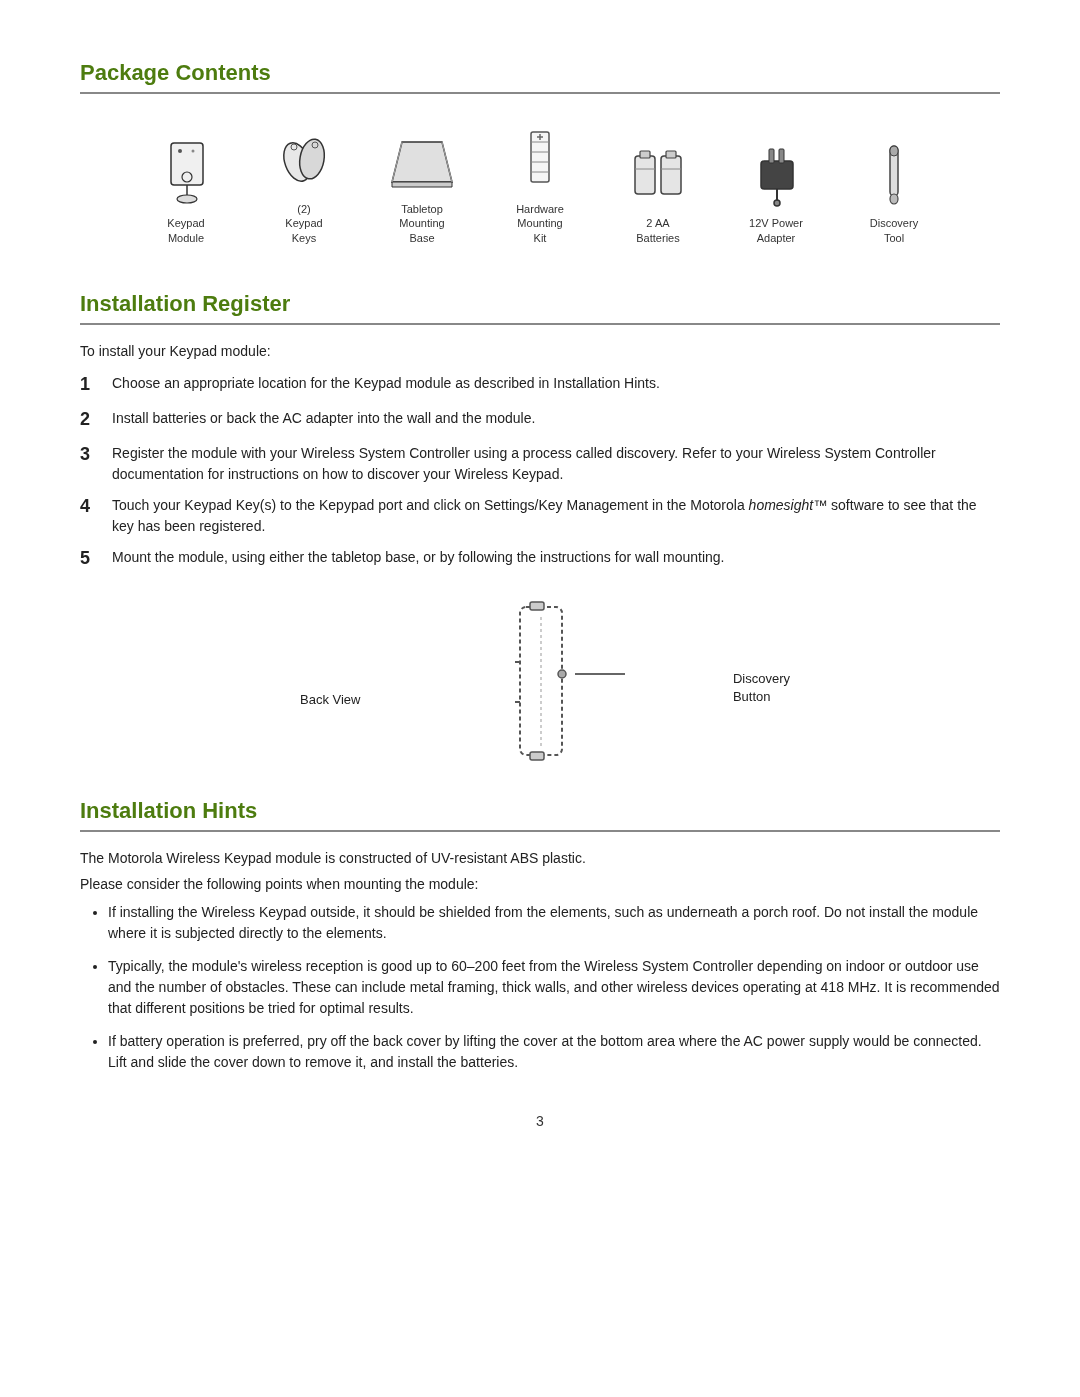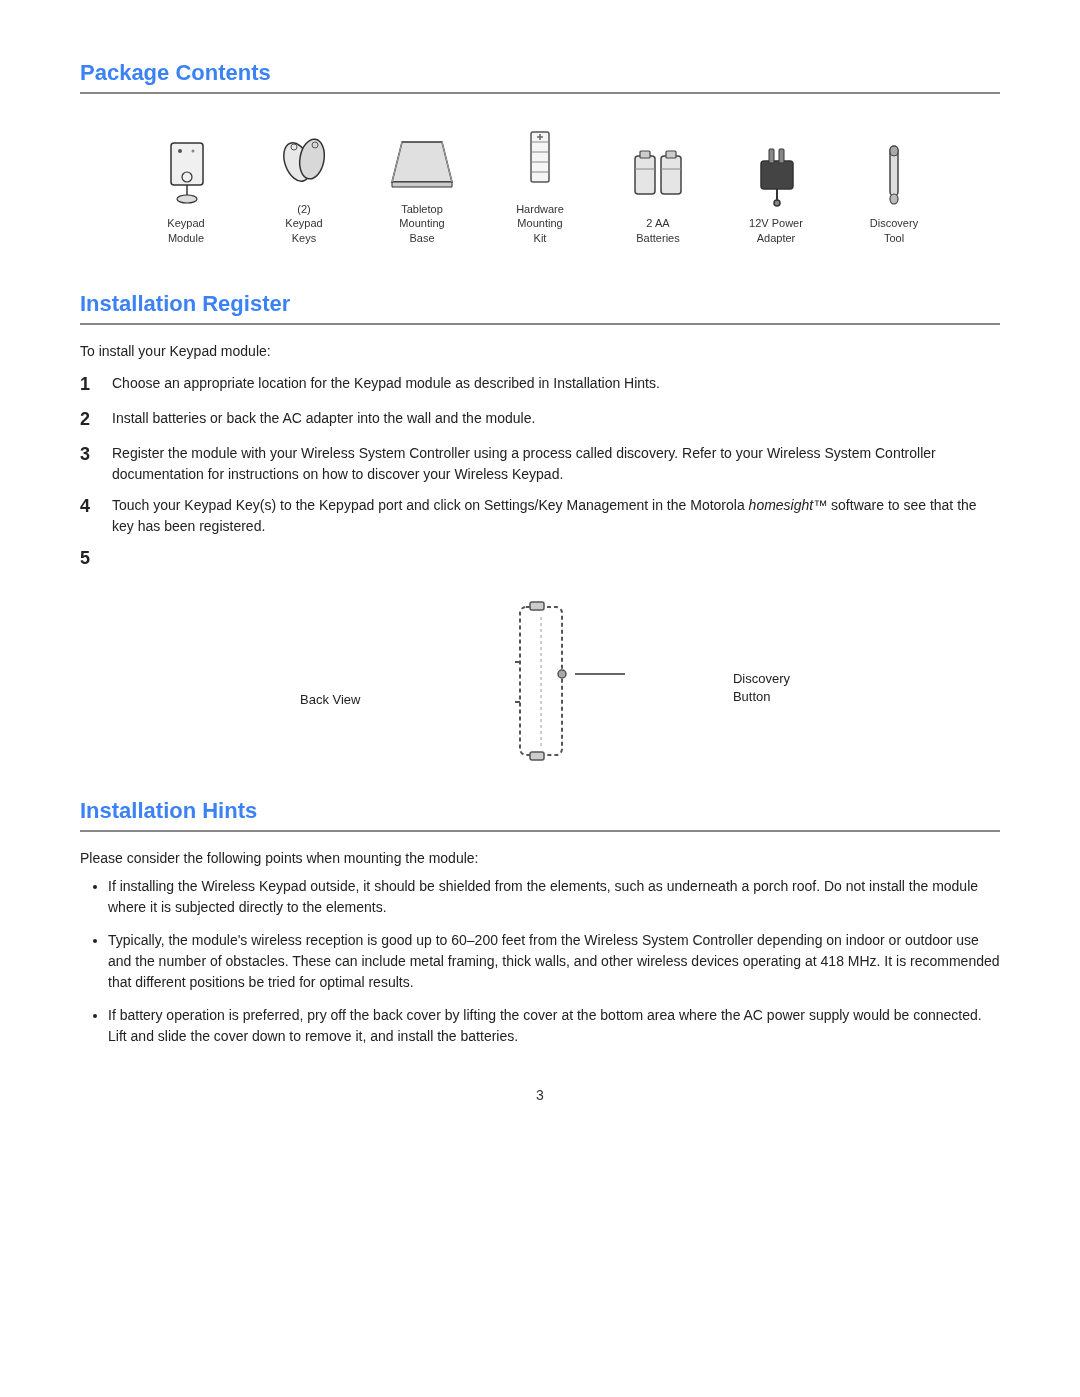--- a/index.html
+++ b/index.html
@@ -7,21 +7,21 @@
       font-family: Arial, Helvetica, sans-serif;
       font-size: 14px;
       color: #222;
       background: #fff;
       width: 1080px;
       min-height: 1397px;
       padding: 60px 80px 60px 80px;
     }
 
     h2.section-title {
-      color: #3b82f6;
+      color: #4d7c0f;
       font-size: 22px;
       font-weight: bold;
       border-bottom: 2px solid #888;
       padding-bottom: 6px;
       margin-bottom: 18px;
     }
 
     .section { margin-bottom: 36px; }
 
     
@@ -266,20 +266,21 @@
     <li>
       <span class="step-num">3</span>
       <span class="step-text">Register the module with your Wireless System Controller using a process called discovery. Refer to your Wireless System Controller documentation for instructions on how to discover your Wireless Keypad.</span>
     </li>
     <li>
       <span class="step-num">4</span>
       <span class="step-text">Touch your Keypad Key(s) to the Kepypad port and click on Settings/Key Management in the Motorola <em>homesight</em>™ software to see that the key has been registered.</span>
     </li>
     <li>
       <span class="step-num">5</span>
+      <span class="step-text">Mount the module, using either the tabletop base, or by following the instructions for wall mounting.</span>
     </li>
   </ol>
 
   <div class="back-view-container">
     <span class="back-view-label">Back View</span>
     <svg width="90" height="160" viewBox="0 0 90 160">
 
       <rect x="25" y="5" width="42" height="148" rx="6" stroke="#555" stroke-width="2" fill="none" stroke-dasharray="4,3"></rect>
 
       <rect x="35" y="0" width="14" height="8" rx="2" stroke="#555" stroke-width="1.5" fill="#ccc"></rect>
@@ -297,20 +298,21 @@
     <svg width="120" height="160" viewBox="0 0 120 160" style="position:absolute;left:calc(50% + 30px);top:0;">
       <line x1="5" y1="72" x2="55" y2="72" stroke="#333" stroke-width="1.5"></line>
     </svg>
     <div class="discovery-label">Discovery<br>Button</div>
   </div>
 </div>
 
 <div class="section">
   <h2 class="section-title">Installation Hints</h2>
 
+  <p class="hints-intro">The Motorola Wireless Keypad module is constructed of UV-resistant ABS plastic.</p>
   <p class="hints-intro" style="margin-bottom:10px;">Please consider the following points when mounting the module:</p>
 
   <ul class="hints-list">
     <li>If installing the Wireless Keypad outside, it should be shielded from the elements, such as underneath a porch roof. Do not install the module where it is subjected directly to the elements.</li>
     <li>Typically, the module's wireless reception is good up to 60–200 feet from the Wireless System Controller depending on indoor or outdoor use and the number of obstacles. These can include metal framing, thick walls, and other wireless devices operating at 418 MHz. It is recommended that different positions be tried for optimal results.</li>
     <li>If battery operation is preferred, pry off the back cover by lifting the cover at the bottom area where the AC power supply would be connected. Lift and slide the cover down to remove it, and install the batteries.</li>
   </ul>
 </div>
 
 <div class="page-number">3</div>

